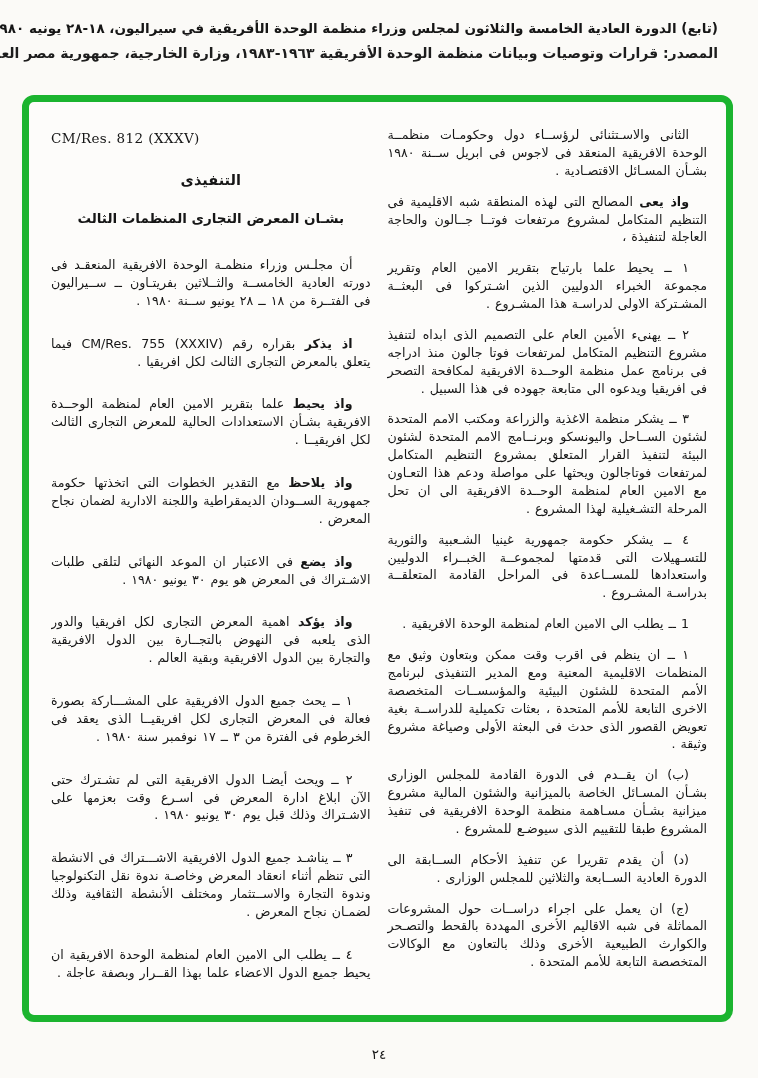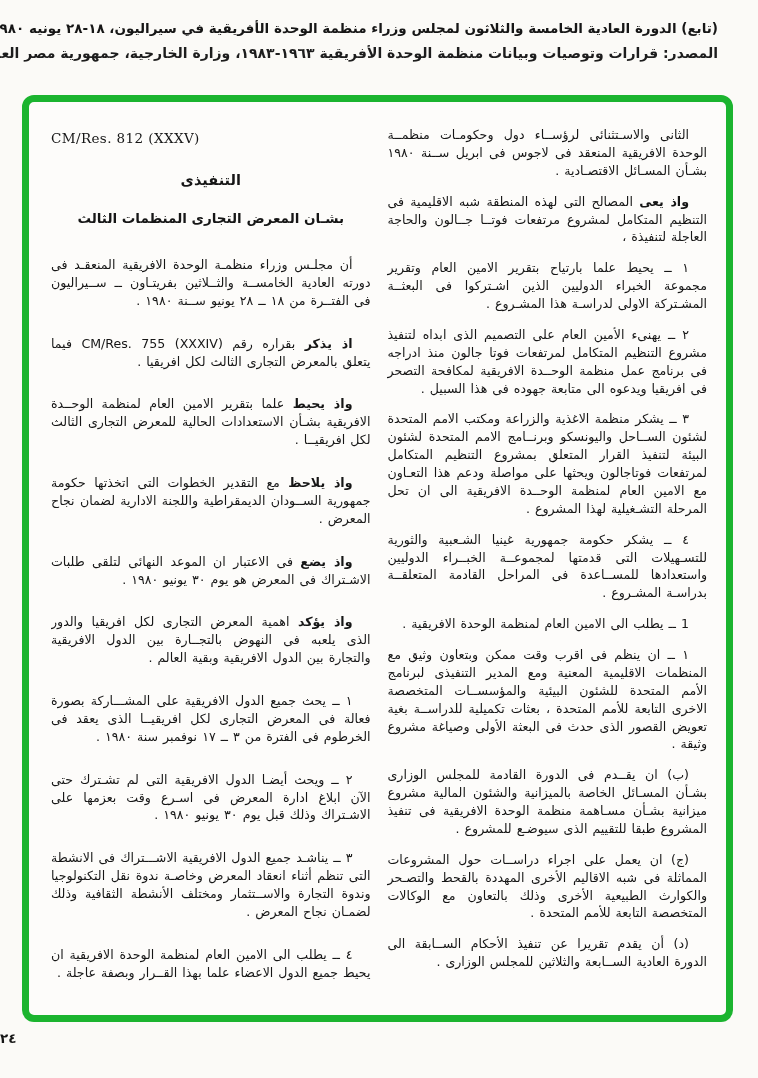--- a/index.html
+++ b/index.html
@@ -83,24 +83,24 @@
   .res-subtitle {
     direction: rtl;
     text-align: center;
     font-weight: bold;
     font-size: 13.5px;
     margin: 0 0 30px 0;
   }
   
   .page-number {
     position: absolute;
-    bottom: 32px; left: 0; right: 0;
-    text-align: left;
+    bottom: 16px; left: 0; right: 0;
+    text-align: center;
     font-size: 13.5px;
-    font-weight: bold;
+    font-weight: normal;
     direction: rtl;
   }
 </style>
 </head>
 <body>
 
 <header class="page-header">
   <div class="hdr-line1">(تابع) الدورة العادية الخامسة والثلاثون لمجلس وزراء منظمة الوحدة الأفريقية في سيراليون، ١٨-٢٨ يونيه ١٩٨٠</div>
   <div class="hdr-line2">المصدر: قرارات وتوصيات وبيانات منظمة الوحدة الأفريقية ١٩٦٣-١٩٨٣، وزارة الخارجية، جمهورية مصر العربية، ط ١٩٨٥، ص ٥٩٩-٦٣٠</div>
 </header>
@@ -120,23 +120,23 @@
   <p class="para"><span>٣ ــ يشكر منظمة الاغذية والزراعة ومكتب الامم المتحدة لشئون الســاحل واليونسكو وبرنــامج الامم المتحدة لشئون البيئة لتنفيذ القرار المتعلق بمشروع التنظيم المتكامل لمرتفعات فوتاجالون ويحثها على مواصلة ودعم هذا التعـاون مع الامين العام لمنظمة الوحــدة الافريقية الى ان تحل المرحلة التشـغيلية لهذا المشروع .</span></p>
 
   <p class="para"><span>٤ ــ يشكر حكومة جمهورية غينيا الشـعبية والثورية للتسـهيلات التى قدمتها لمجموعــة الخبــراء الدوليين واستعدادها للمســاعدة فى المراحل القادمة المتعلقــة بدراسـة المشـروع .</span></p>
 
   <p class="para"><span>1 ــ يطلب الى الامين العام لمنظمة الوحدة الافريقية .</span></p>
 
   <p class="para"><span>١ ــ ان ينظم فى اقرب وقت ممكن وبتعاون وثيق مع المنظمات الاقليمية المعنية ومع المدير التنفيذى لبرنامج الأمم المتحدة للشئون البيئية والمؤسســات المتخصصة الاخرى التابعة للأمم المتحدة ، بعثات تكميلية للدراســة بغية تعويض القصور الذى حدث فى البعثة الأولى وصياغة مشروع وثيقة .</span></p>
 
   <p class="para"><span>(ب) ان يقــدم فى الدورة القادمة للمجلس الوزارى بشـأن المسـائل الخاصة بالميزانية والشئون المالية مشروع ميزانية بشـأن مسـاهمة منظمة الوحدة الافريقية فى تنفيذ المشروع طبقا للتقييم الذى سيوضـع للمشروع .</span></p>
 
+  <p class="para"><span>(د) أن يقدم تقريرا عن تنفيذ الأحكام الســابقة الى الدورة العادية الســابعة والثلاثين للمجلس الوزارى .</span></p>
+
   <p class="para"><span>(ج) ان يعمل على اجراء دراســات حول المشروعات المماثلة فى شبه الاقاليم الأخرى المهددة بالقحط والتصـحر والكوارث الطبيعية الأخرى وذلك بالتعاون مع الوكالات المتخصصة التابعة للأمم المتحدة .</span></p>
-
-  <p class="para"><span>(د) أن يقدم تقريرا عن تنفيذ الأحكام الســابقة الى الدورة العادية الســابعة والثلاثين للمجلس الوزارى .</span></p>
 </div>
 
     <div class="col col-left">
       <div class="res-ref">CM/Res. 812 (XXXV)</div>
       <div class="res-title">التنفيذى</div>
       <div class="res-subtitle">بشـان المعرض التجارى المنظمات الثالث</div>
       <div>
   <p class="para"><span>أن مجلـس وزراء منظمـة الوحدة الافريقية المنعقـد فى دورته العادية الخامســة والثــلاثين بفريتـاون ــ ســيراليون فى الفتــرة من ١٨ ــ ٢٨ يونيو ســنة ١٩٨٠ .</span></p>
 
   <p class="para"><b class="lead">اذ يذكر</b><span> بقراره رقم ‎CM/Res. 755 (XXXIV)‎ فيما يتعلق بالمعرض التجارى الثالث لكل افريقيا .</span></p>

